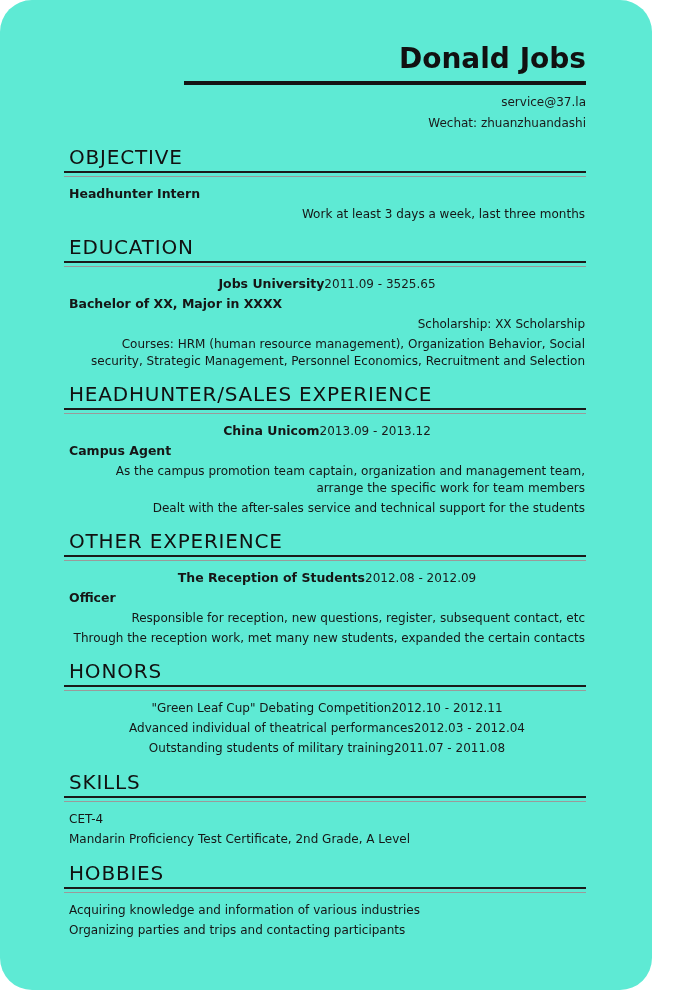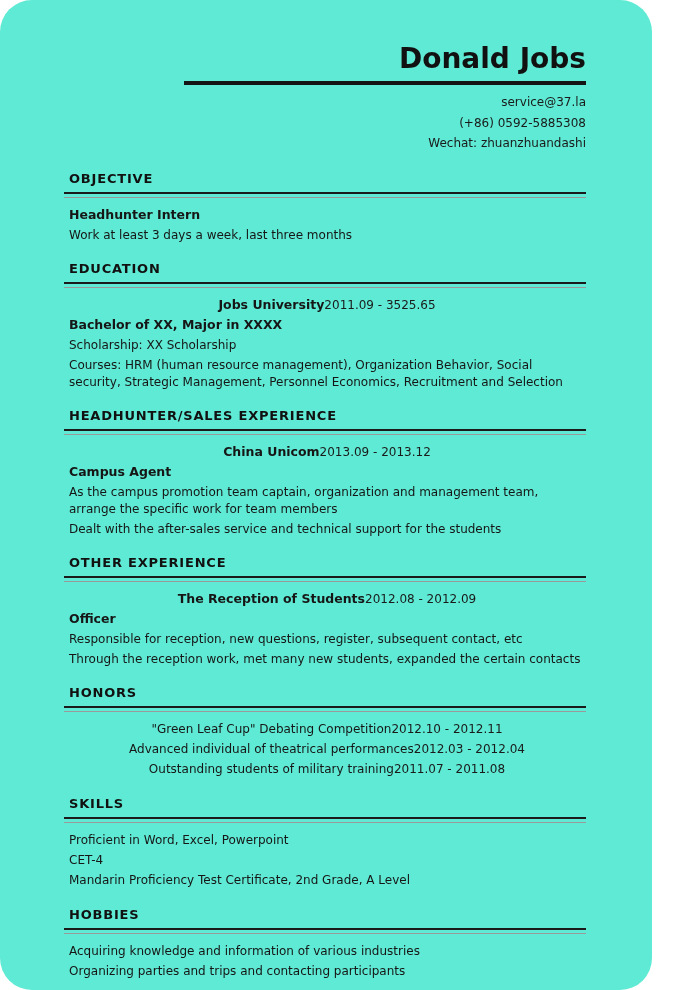--- a/index.html
+++ b/index.html
@@ -25,48 +25,47 @@
   }
   .name-rule {
     height: 4px; background: #141414;
     width: 402px; margin: 0 0 7px auto;
   }
   .contact { font-size: 12px; line-height: 20.5px; color: #1a1a1a; }
 
   
   section { margin-top: 15px; }
   .section-title {
-    font-size: 13px; line-height: 19px; font-weight: bold;
+    font-size: 20px; line-height: 19px; font-weight: normal;
     letter-spacing: 0.8px; color: #111;
     margin: 0 0 4px 0; padding-left: 5px;
   }
   .rule {
     height: 3px;
     border-top: 2px solid #1a1a1a;
     border-bottom: 1px solid #9a9a9a;
     margin-bottom: 7px;
   }
   .indent { padding-left: 5px; padding-right: 1px; }
   .row { display: flex; justify-content: center; align-items: baseline; }
   .b { font-weight: bold; font-size: 12.5px; line-height: 20px; }
   .date { font-size: 12px; font-weight: normal; white-space: nowrap; color: #1a1a1a; }
-  p.t { font-size: 12px; line-height: 17px; margin: 2px 0 3px 0; }
+  p.t { font-size: 12px; line-height: 17px; margin: 2px 0 3px 0; text-align: right; }
   .line { font-size: 12px; line-height: 20px; }
   .honor-row { font-size: 12px; line-height: 20px; }
 </style>
 </head>
 <body>
 
 <div class="page">
 
   <header>
     <h1 class="person-name">Donald Jobs</h1>
     <div class="name-rule"></div>
     <div class="contact">service@37.la</div>
-    <div class="contact">(+86) 0592-5885308</div>
     <div class="contact">Wechat: zhuanzhuandashi</div>
   </header>
 
   <section>
     <h2 class="section-title">OBJECTIVE</h2>
     <div class="rule"></div>
     <div class="indent">
       <div class="b">Headhunter Intern</div>
       <p class="t">Work at least 3 days a week, last three months</p>
     </div>
@@ -130,21 +129,20 @@
         <span>Outstanding students of military training</span>
         <span class="date">2011.07 - 2011.08</span>
       </div>
     </div>
   </section>
 
   <section>
     <h2 class="section-title">SKILLS</h2>
     <div class="rule"></div>
     <div class="indent">
-      <div class="line">Proficient in Word, Excel, Powerpoint</div>
       <div class="line">CET-4</div>
       <div class="line">Mandarin Proficiency Test Certificate, 2nd Grade, A Level</div>
     </div>
   </section>
 
   <section>
     <h2 class="section-title">HOBBIES</h2>
     <div class="rule"></div>
     <div class="indent">
       <div class="line">Acquiring knowledge and information of various industries</div>

